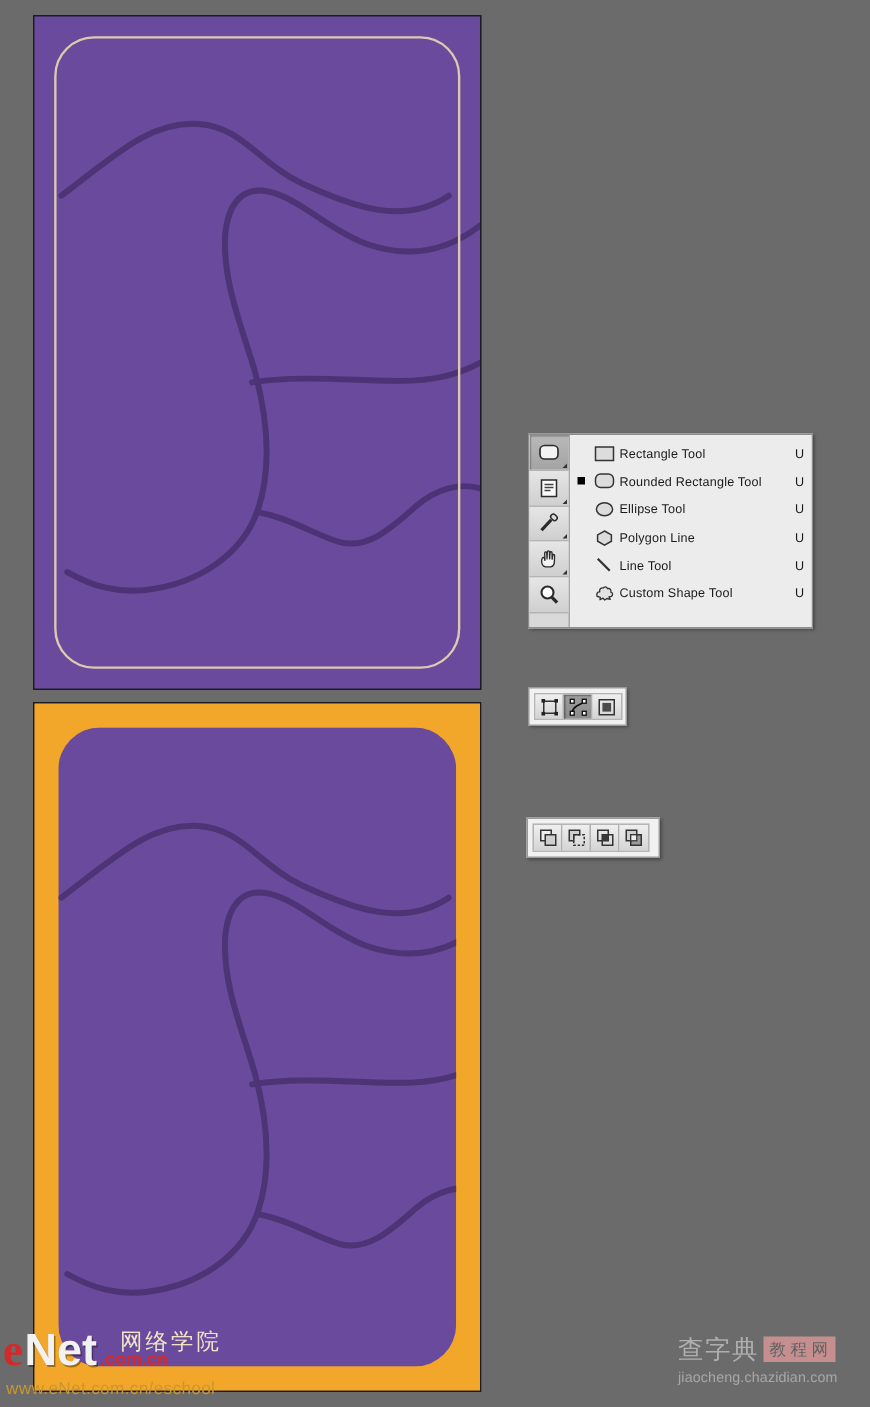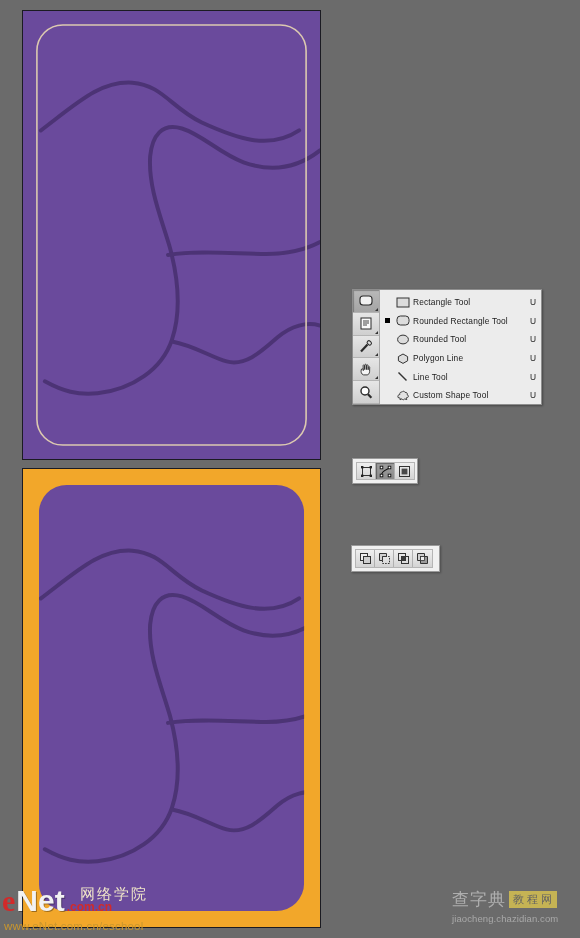--- a/index.html
+++ b/index.html
@@ -36,21 +36,21 @@
     position: absolute;
     inset: 0;
     overflow: hidden;
   }
   .art-svg { display: block; width: 100%; height: 100%; }
 
   
   #tool-flyout {
     position: absolute;
     left: 352px; top: 289px;
-    width: 190px; height: 116px;
+    width: 190px; height: 130px;
     background: #e8e8e8;
     border: 1px solid #8e8e8e;
     box-shadow: 1px 1px 2px rgba(0,0,0,.35);
     display: flex;
     box-sizing: border-box;
   }
   #tool-rail {
     width: 26px;
     background: #d9d9d9;
     border-right: 1px solid #a8a8a8;
@@ -221,21 +221,21 @@
     align-items: center;
   }
   .cz-big {
     font-size: 17px;
     color: #d8d8d8;
     letter-spacing: 1px;
     font-family: "DejaVu Sans", sans-serif;
   }
   .cz-box {
     margin-left: 3px;
-    background: #fde047;
+    background: #fca5a5;
     color: #5e5e5e;
     font-size: 11px;
     letter-spacing: 3px;
     padding: 1px 2px 1px 4px;
     font-family: "DejaVu Sans", sans-serif;
   }
   .cz-url {
     margin-top: 2px;
     font-size: 9.5px;
     color: #cdcdcd;
@@ -365,21 +365,21 @@
       <span class="tool-key">U</span>
     </div>
 
     <div class="tool-row">
       <span class="tool-bullet"></span>
       <span class="tool-glyph">
         <svg width="14" height="11" viewBox="0 0 14 11">
           <ellipse cx="7" cy="5.5" rx="5.4" ry="4.4" fill="#dcdcdc" stroke="#333" stroke-width="1"></ellipse>
         </svg>
       </span>
-      <span class="tool-label">Rounded Tool</span>
+      <span class="tool-label">Ellipse Tool</span>
       <span class="tool-key">U</span>
     </div>
 
     <div class="tool-row">
       <span class="tool-bullet"></span>
       <span class="tool-glyph">
         <svg width="14" height="11" viewBox="0 0 14 11">
           <polygon points="7,1 11.6,3.6 11.6,7.8 7,10.4 2.4,7.8 2.4,3.6" fill="#dcdcdc" stroke="#333" stroke-width="1"></polygon>
         </svg>
       </span>

